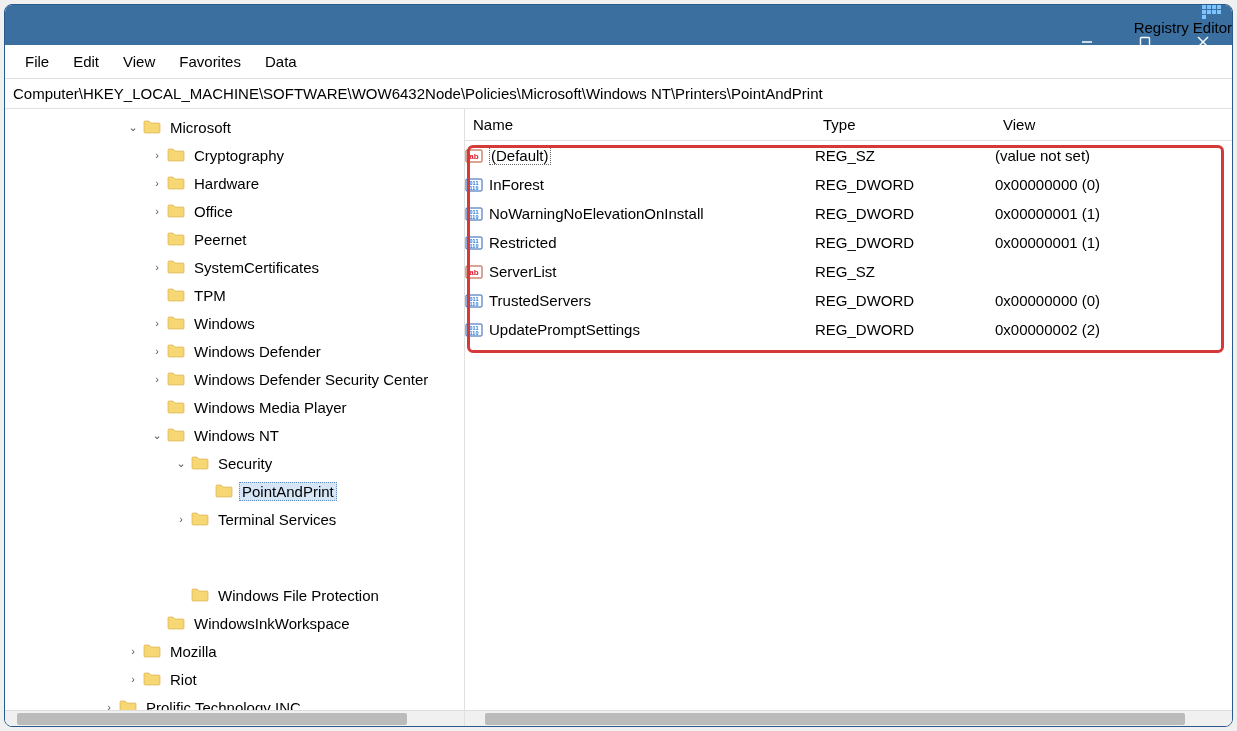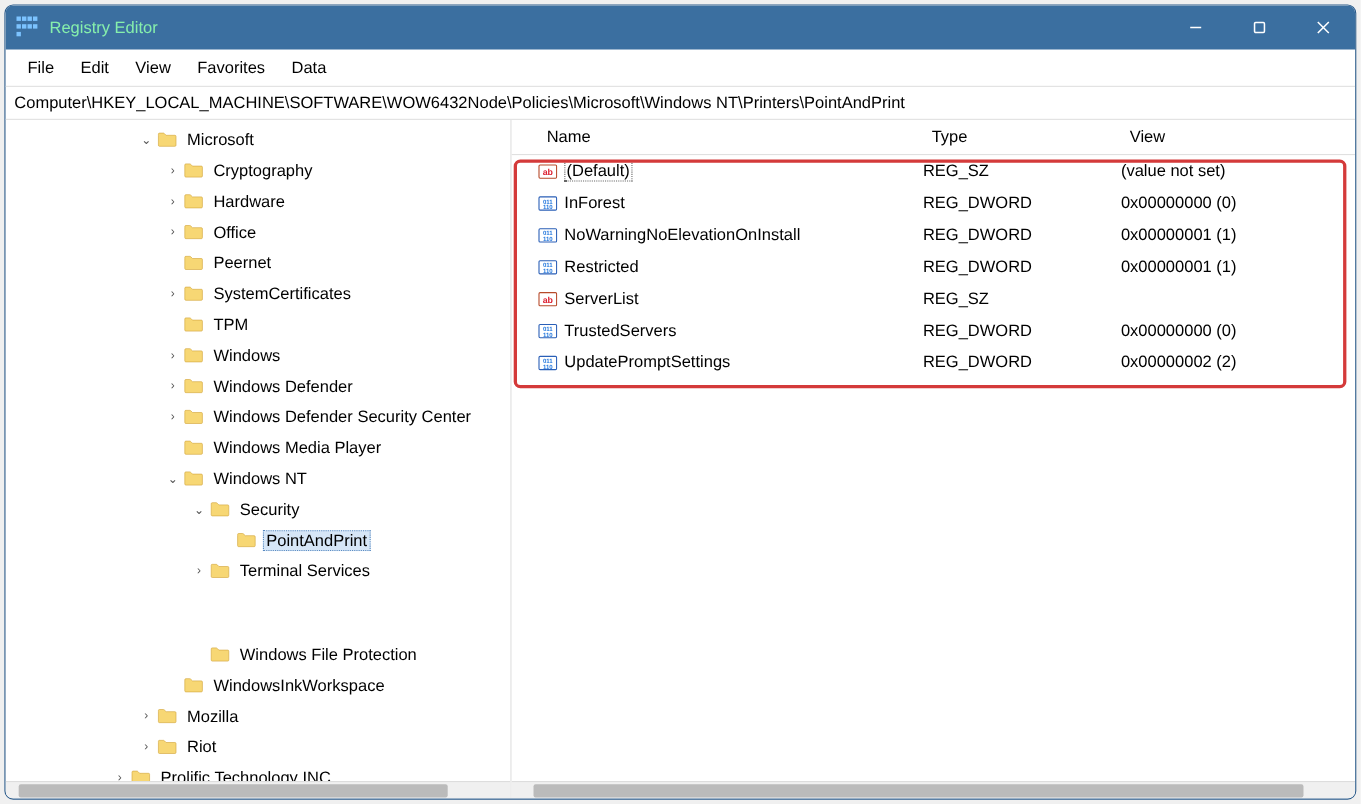--- a/index.html
+++ b/index.html
@@ -1,18 +1,18 @@
 <!DOCTYPE html>
 <html><head>
 <meta charset="utf-8">
 <style>
   * { box-sizing: border-box; margin: 0; padding: 0; font-family: "Segoe UI", -apple-system, sans-serif; }
   body { background: #f0f0f0; padding: 4px; }
   .window { width: 1229px; height: 723px; background: #fff; border: 1px solid #2a5a8a; border-radius: 8px; overflow: hidden; display: flex; flex-direction: column; }
-  .titlebar { height: 40px; background: #3b6fa0; display: flex; align-items: center; color: #86efac; padding: 0 0 0 10px; }
+  .titlebar { height: 40px; background: #3b6fa0; display: flex; align-items: flex-end; color: #000000; padding: 0 0 0 10px; flex-direction: column; }
   .titlebar .app-icon { width: 20px; height: 20px; margin-right: 10px; display: flex; flex-wrap: wrap; gap:1px; }
   .titlebar .app-icon span { width:4px; height:4px; background:#7cc3ff; }
   .titlebar .title { font-size: 15px; flex: 1; }
   .titlebar .controls { display: flex; height: 100%; }
   .titlebar .controls div { width: 58px; display: flex; align-items: center; justify-content: center; font-size: 16px; cursor: pointer; }
 
   .menubar { height: 34px; display: flex; align-items: center; padding: 0 8px; font-size: 15px; border-bottom: 1px solid #e0e0e0; }
   .menubar span { padding: 4px 12px; cursor: pointer; }
 
   .pathbar { height: 30px; display: flex; align-items: center; padding: 4px 8px; font-size: 15px; border-bottom: 1px solid #e0e0e0; white-space: nowrap; overflow: hidden; }
@@ -25,21 +25,21 @@
   .tree-row.selected .label { background: #d6e6f7; border: 1px dotted #5a8ac0; padding: 0 2px; }
   .expander { width: 16px; text-align: center; color: #555; font-size: 11px; cursor: pointer; user-select: none; }
   .folder-icon { width: 18px; height: 14px; margin: 0 6px 0 2px; }
   .folder-icon svg { width: 18px; height: 14px; }
   .tree-row .label { padding: 1px 3px; }
 
   .values-pane { flex: 1; position: relative; overflow: hidden; }
   .values-scroll { position: absolute; inset: 0; overflow-x: auto; overflow-y: hidden; }
   .values-header { height: 32px; display: flex; align-items: center; font-size: 15px; border-bottom: 1px solid #e0e0e0; }
   .values-header div { padding: 0 8px; }
-  .col-name { width: 350px; margin-left: 24px; }
+  .col-name { width: 350px; }
   .col-type { width: 180px; }
   .col-data { flex: 1; min-width: 180px; }
 
   .values-body { position: relative; }
   .highlight-box { position: absolute; top: 4px; left: 2px; right: 8px; height: 208px; border: 3px solid #d43a3a; border-radius: 6px; pointer-events: none; }
   .value-row { height: 29px; display: flex; align-items: center; font-size: 15px; cursor: default; }
   .value-row .col-name { display: flex; align-items: center; }
   .val-icon { width: 18px; height: 18px; margin-right: 6px; flex-shrink: 0; }
   .value-row .name-focus { border: 1px dotted #666; padding: 0 1px; }
 

